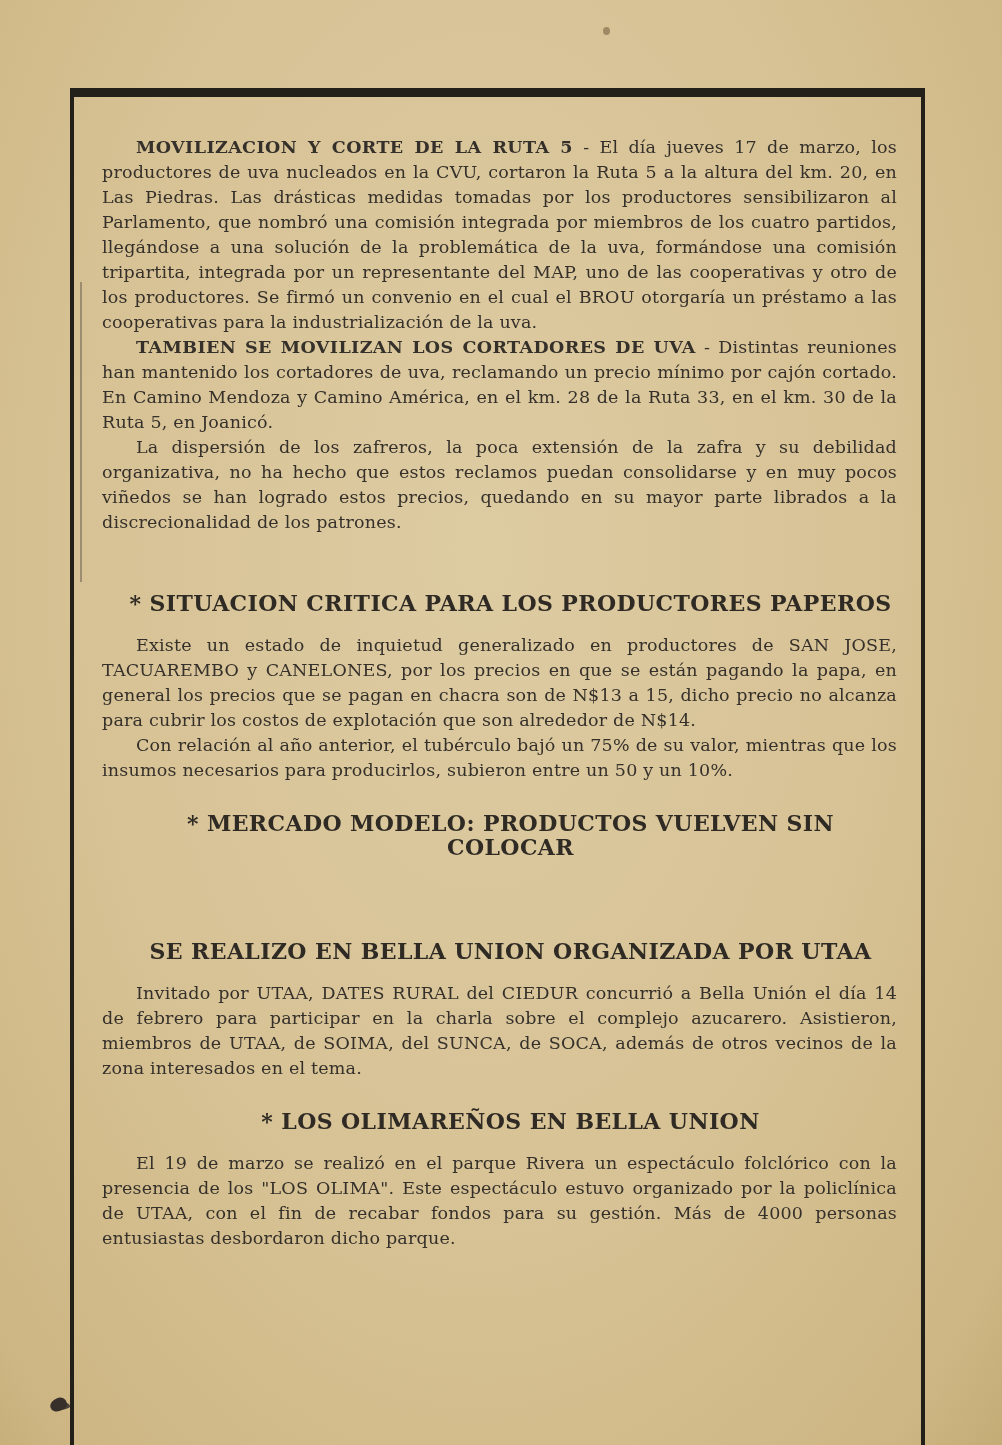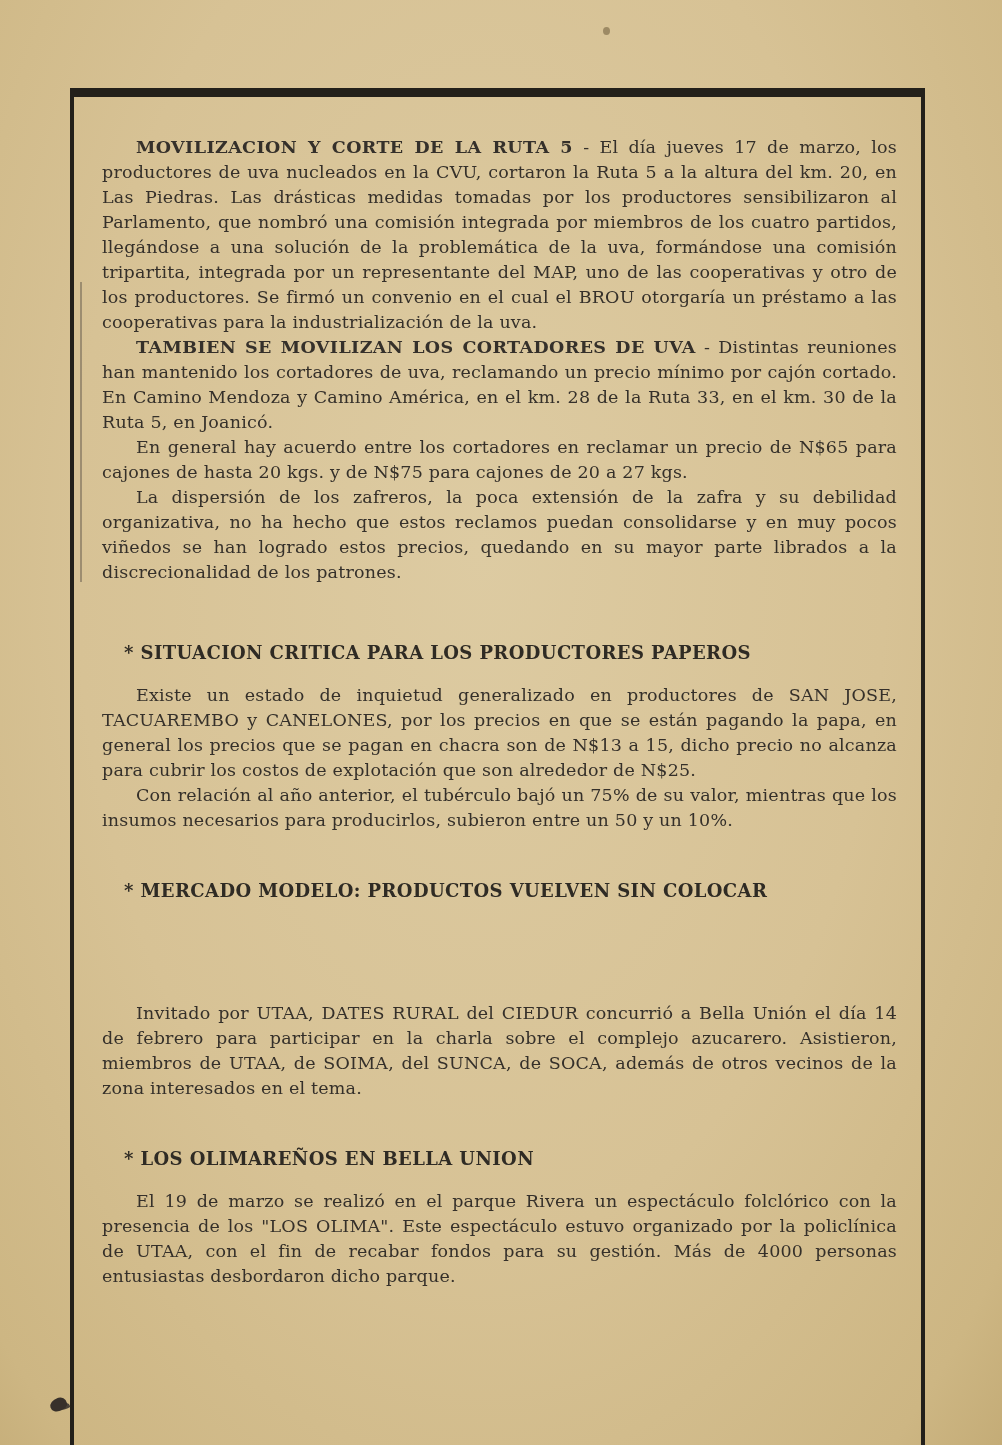--- a/index.html
+++ b/index.html
@@ -27,37 +27,37 @@
   }
   .body-copy {
     color: #35302a;
     font-size: 17.5px;
     line-height: 25px;
     text-align: justify;
     letter-spacing: 0.2px;
   }
   .section { margin: 0; }
   .gap-lg { margin-top: 56px; }
-  .gap-md { margin-top: 46px; }
+  .gap-md { margin-top: 28px; }
   p.para {
     margin: 0;
     text-indent: 34px;
   }
   .lead {
     font-weight: bold;
     letter-spacing: 0.4px;
   }
   h2.sec-heading {
-    font-size: 18px;
+    font-size: 22px;
     line-height: 24px;
     font-weight: bold;
     color: #2f2b24;
     margin: 0 0 18px 22px;
     letter-spacing: 0.4px;
-    text-align: left;
+    text-align: center;
   }
   .ink-smudge {
     position: absolute;
     left: 50px;
     top: 1398px;
     width: 17px;
     height: 13px;
     background: #37302a;
     border-radius: 60% 40% 55% 45% / 55% 60% 40% 50%;
     transform: rotate(-18deg);
@@ -86,36 +86,35 @@
 <body>
 
 <div class="speck"></div>
 <div class="scan-line"></div>
 
 <div class="page-frame body-copy">
 
   <div class="section">
     <p class="para"><span class="lead">MOVILIZACION Y CORTE DE LA RUTA 5</span><span> - El día jueves 17 de marzo, los productores de uva nucleados en la CVU, cortaron la Ruta 5 a la altura del km. 20, en Las Piedras. Las drásticas medidas tomadas por los productores sensibilizaron al Parlamento, que nombró una comisión integrada por miembros de los cuatro partidos, llegándose a una solución de la problemática de la uva, formándose una comisión tripartita, integrada por un representante del MAP, uno de las cooperativas y otro de los productores. Se firmó un convenio en el cual el BROU otorgaría un préstamo a las cooperativas para la industrialización de la uva.</span></p>
     <p class="para"><span class="lead">TAMBIEN SE MOVILIZAN LOS CORTADORES DE UVA</span><span> - Distintas reuniones han mantenido los cortadores de uva, reclamando un precio mínimo por cajón cortado. En Camino Mendoza y Camino América, en el km. 28 de la Ruta 33, en el km. 30 de la Ruta 5, en Joanicó.</span></p>
-    <p class="para">En general hay acuerdo entre los cortadores en reclamar un precio de N$65 para cajones de hasta 20 kgs. y de N$75 para cajones de 20 a 27 kgs.</p>
     <p class="para">La dispersión de los zafreros, la poca extensión de la zafra y su debilidad organizativa, no ha hecho que estos reclamos puedan consolidarse y en muy pocos viñedos se han logrado estos precios, quedando en su mayor parte librados a la discrecionalidad de los patrones.</p>
   </div>
 
   <div class="section gap-lg">
     <h2 class="sec-heading">* SITUACION CRITICA PARA LOS PRODUCTORES PAPEROS</h2>
-    <p class="para">Existe un estado de inquietud generalizado en productores de SAN JOSE, TACUAREMBO y CANELONES, por los precios en que se están pagando la papa, en general los precios que se pagan en chacra son de N$13 a 15, dicho precio no alcanza para cubrir los costos de explotación que son alrededor de N$25.</p>
+    <p class="para">Existe un estado de inquietud generalizado en productores de SAN JOSE, TACUAREMBO y CANELONES, por los precios en que se están pagando la papa, en general los precios que se pagan en chacra son de N$13 a 15, dicho precio no alcanza para cubrir los costos de explotación que son alrededor de N$14.</p>
     <p class="para">Con relación al año anterior, el tubérculo bajó un 75% de su valor, mientras que los insumos necesarios para producirlos, subieron entre un 50 y un 10%.</p>
   </div>
 
   <div class="section gap-md">
     <h2 class="sec-heading">* MERCADO MODELO: PRODUCTOS VUELVEN SIN COLOCAR</h2>
   </div>
 
   <div class="section gap-lg">
-    <h2 class="sec-heading"><br></h2>
+    <h2 class="sec-heading"><br><span>SE REALIZO EN BELLA UNION ORGANIZADA POR UTAA</span></h2>
     <p class="para">Invitado por UTAA, DATES RURAL del CIEDUR concurrió a Bella Unión el día 14 de febrero para participar en la charla sobre el complejo azucarero. Asistieron, miembros de UTAA, de SOIMA, del SUNCA, de SOCA, además de otros vecinos de la zona interesados en el tema.</p>
   </div>
 
   <div class="section gap-md">
     <h2 class="sec-heading">* LOS OLIMAREÑOS EN BELLA UNION</h2>
     <p class="para">El 19 de marzo se realizó en el parque Rivera un espectáculo folclórico con la presencia de los "LOS OLIMA". Este espectáculo estuvo organizado por la policlínica de UTAA, con el fin de recabar fondos para su gestión. Más de 4000 personas entusiastas desbordaron dicho parque.</p>
   </div>
 
 </div>
 

